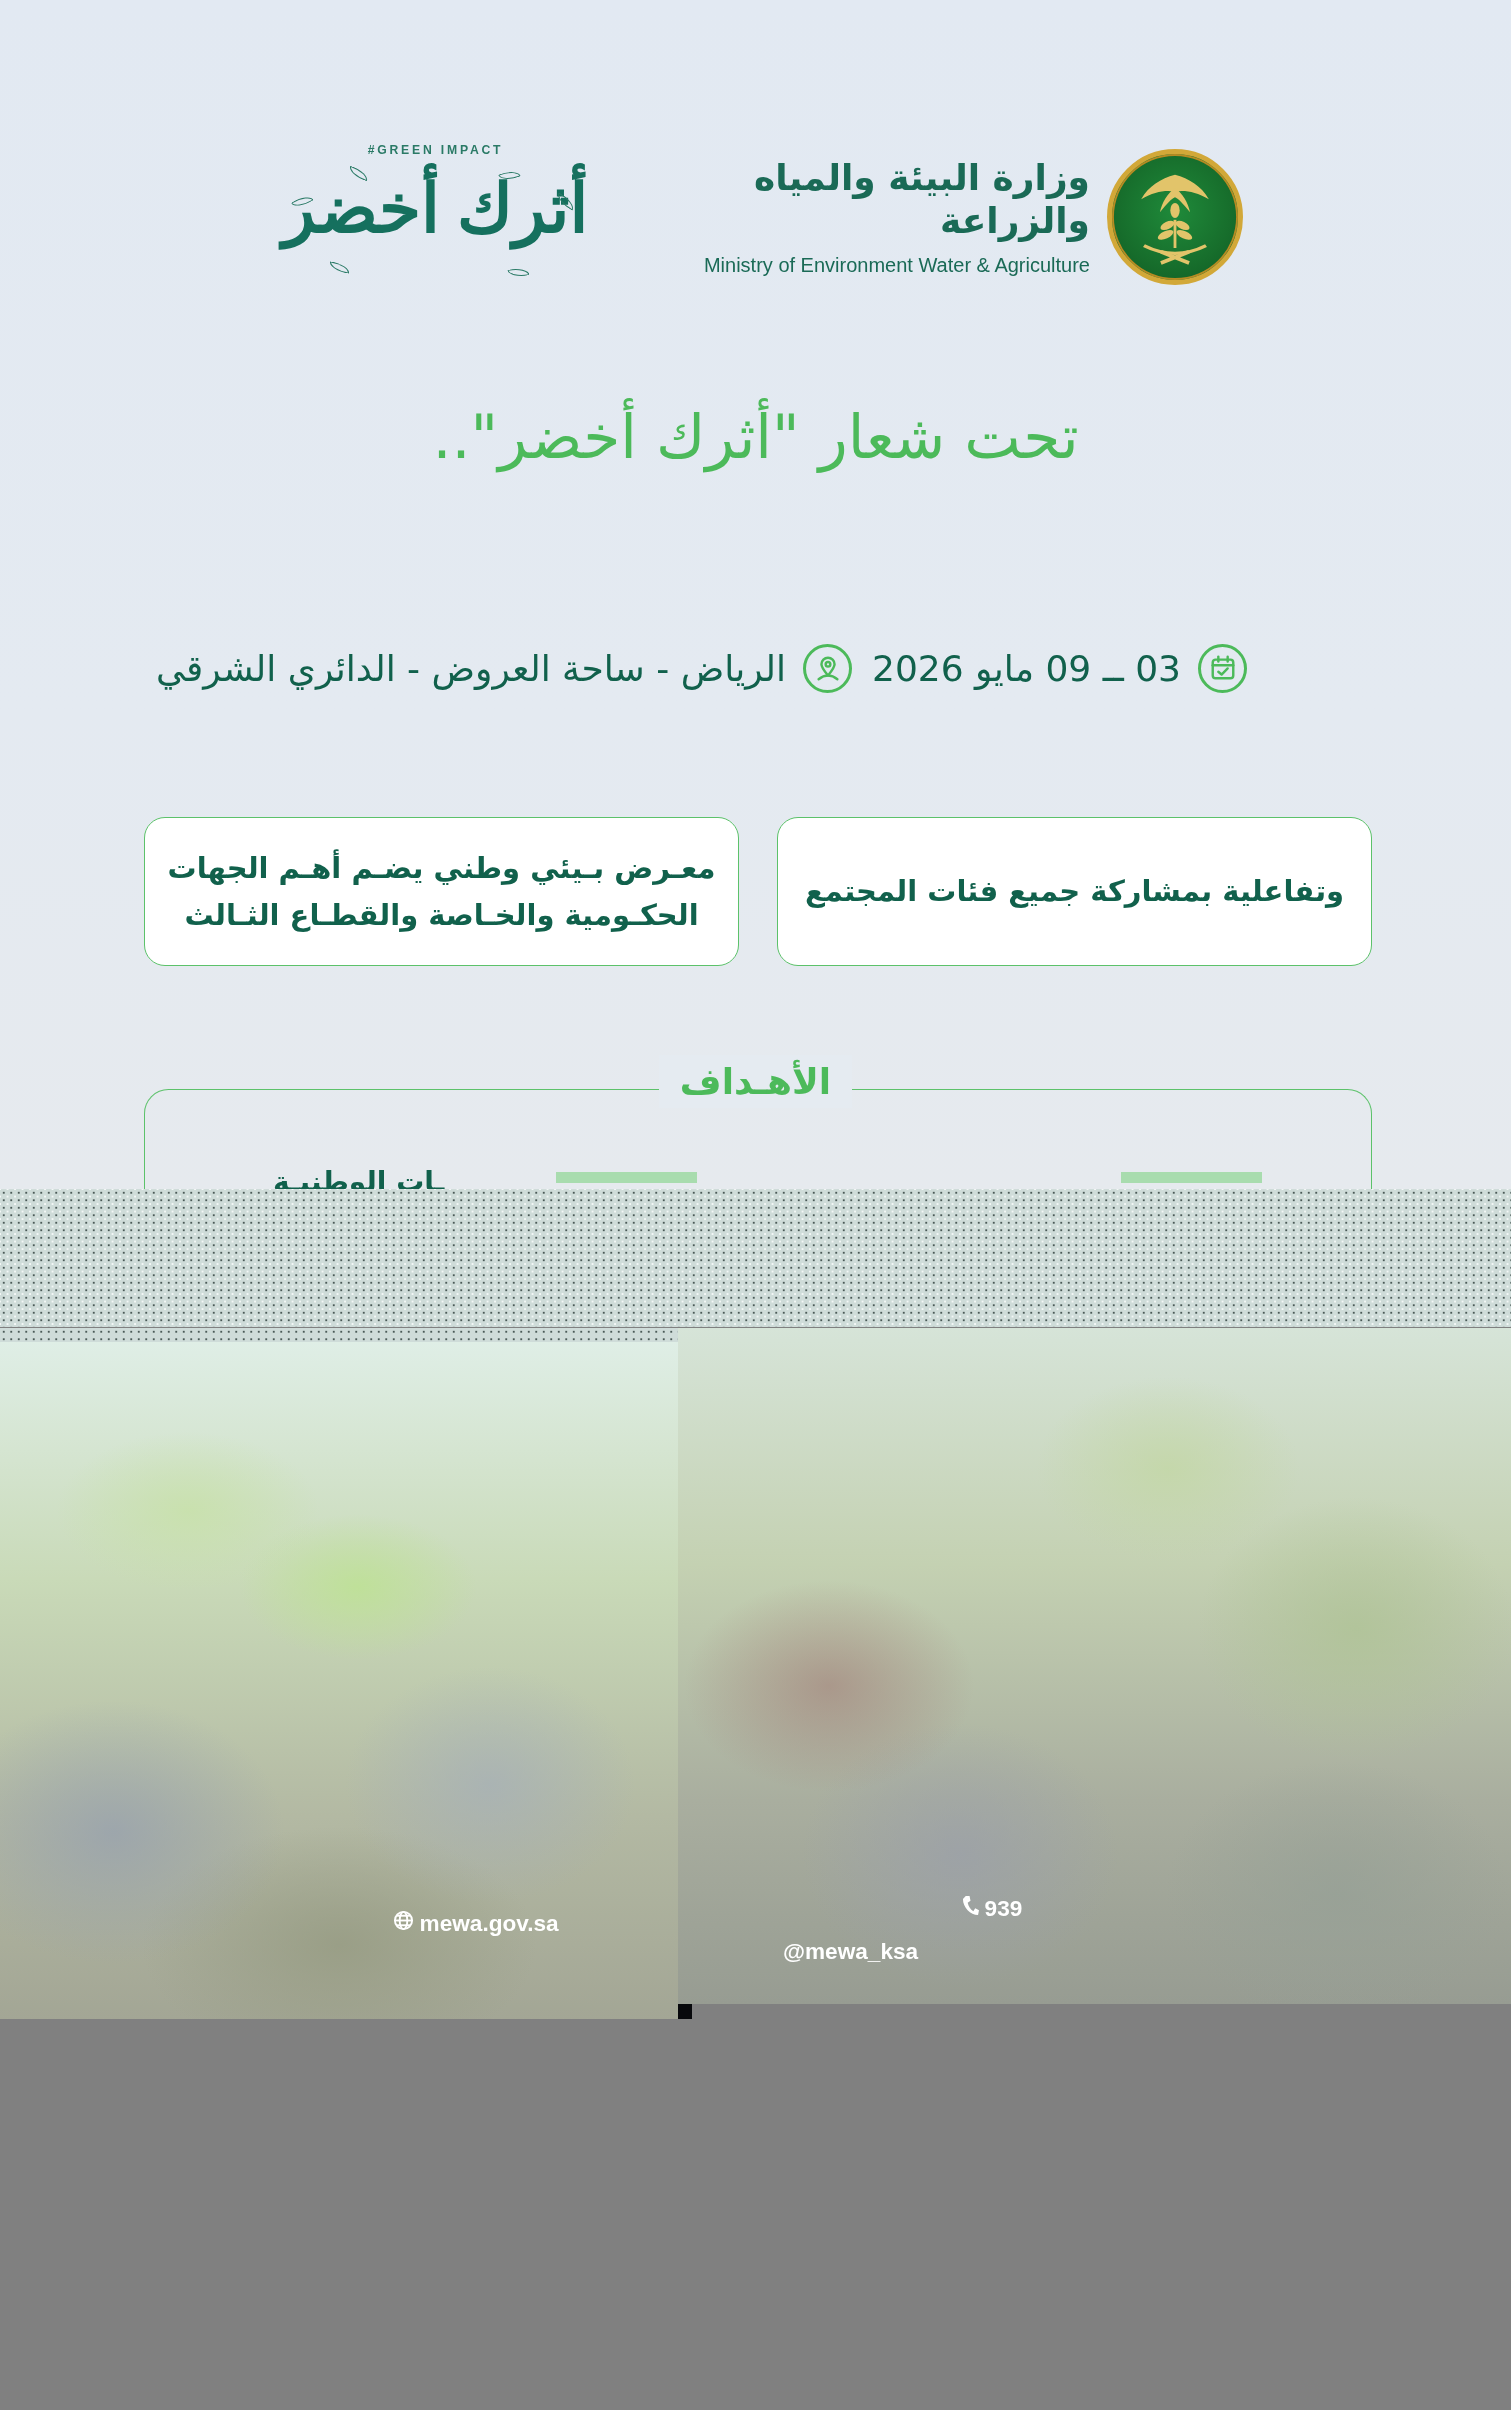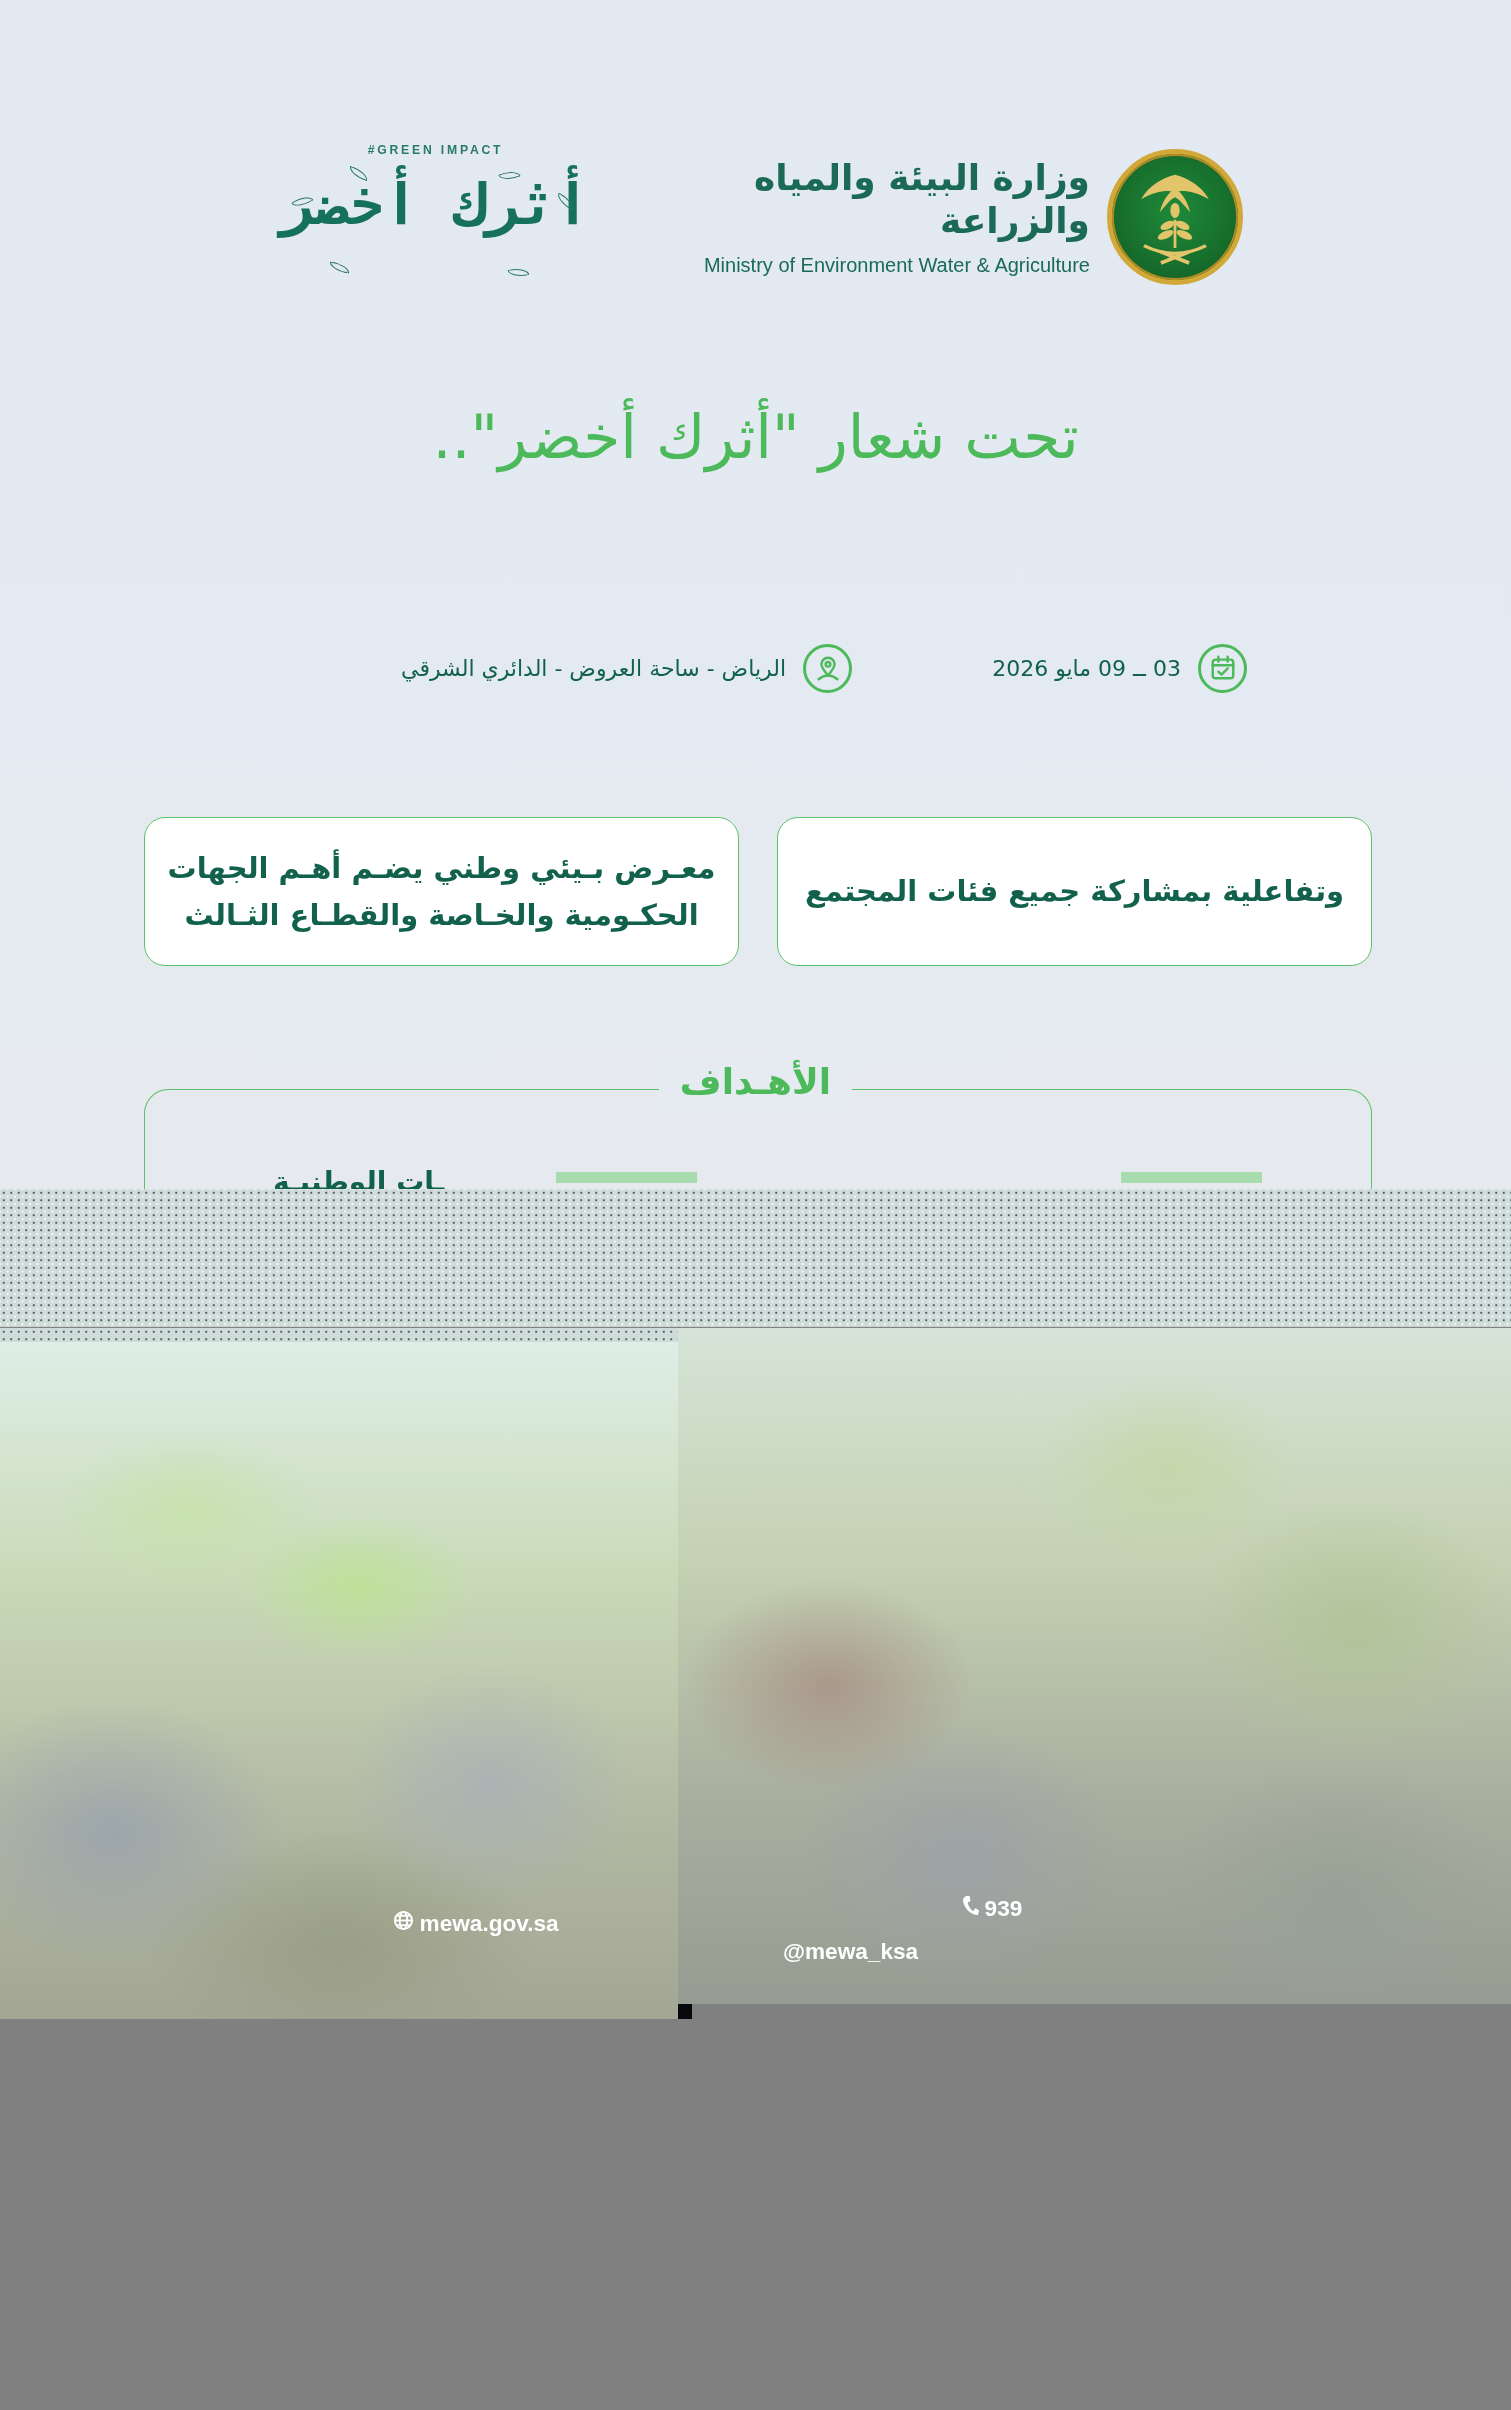--- a/index.html
+++ b/index.html
@@ -36,22 +36,22 @@
   }
   .campaign-logo {
     position: absolute; left: 273px; top: 0; width: 325px; height: 151px;
     color: #15705e; text-align: center;
   }
   .campaign-tag {
     font-family: "Liberation Sans", sans-serif; font-weight: bold;
     font-size: 12.2px; letter-spacing: 2.8px; color: #2a7a66; margin-top: 1.9px;
   }
   .campaign-ar {
-    font-size: 57px; font-weight: bold; line-height: 104px; direction: rtl;
-    color: #15705e; font-family: Liberation Mono, monospace; letter-spacing: -1.9px;
+    font-size: 68px; font-weight: bold; line-height: 104px; direction: rtl;
+    color: #15705e; font-family: Liberation Serif, serif; letter-spacing: -1.9px;
   }
   .leaf { position: absolute; width: 21px; height: 9.4px; border: 1.9px solid #2a7a66; border-radius: 0 100% 0 100%; }
 
   
   .subtitle {
     position: absolute; top: 400px; left: 0; width: 1511px; text-align: center;
     direction: rtl; color: #4cba5a; font-size: 60px; line-height: 75px;
   }
   .title {
     position: absolute; top: 504px; left: 0; width: 1511px; text-align: center;
@@ -60,21 +60,21 @@
   }
   
   .info-row { position: absolute; top: 640px; left: 0; width: 1511px; height: 56px; }
   .info-item { position: absolute; top: 0; height: 56px; display: flex; align-items: center; gap: 17px; direction: rtl; }
   .info-date { right: 264px; }
   .info-place { right: 659px; }
   .info-icon {
     width: 49px; height: 49px; border-radius: 50%; border: 3.8px solid #4cba5a;
     display: flex; align-items: center; justify-content: center; flex-shrink: 0;
   }
-  .info-text { color: #11614c; font-size: 22px; white-space: nowrap; }
+  .info-text { color: #11614c; font-size: 36px; white-space: nowrap; }
 
   
   .card {
     position: absolute; top: 817px; width: 595px; height: 149px;
     background: #ffffff; border: 1.9px solid #5cc26a; border-radius: 21px;
     display: flex; align-items: center; justify-content: center;
     direction: rtl; text-align: center; color: #11614c;
     font-size: 29px; font-weight: bold; line-height: 47px;
   }
   .card-right { left: 777px; }

